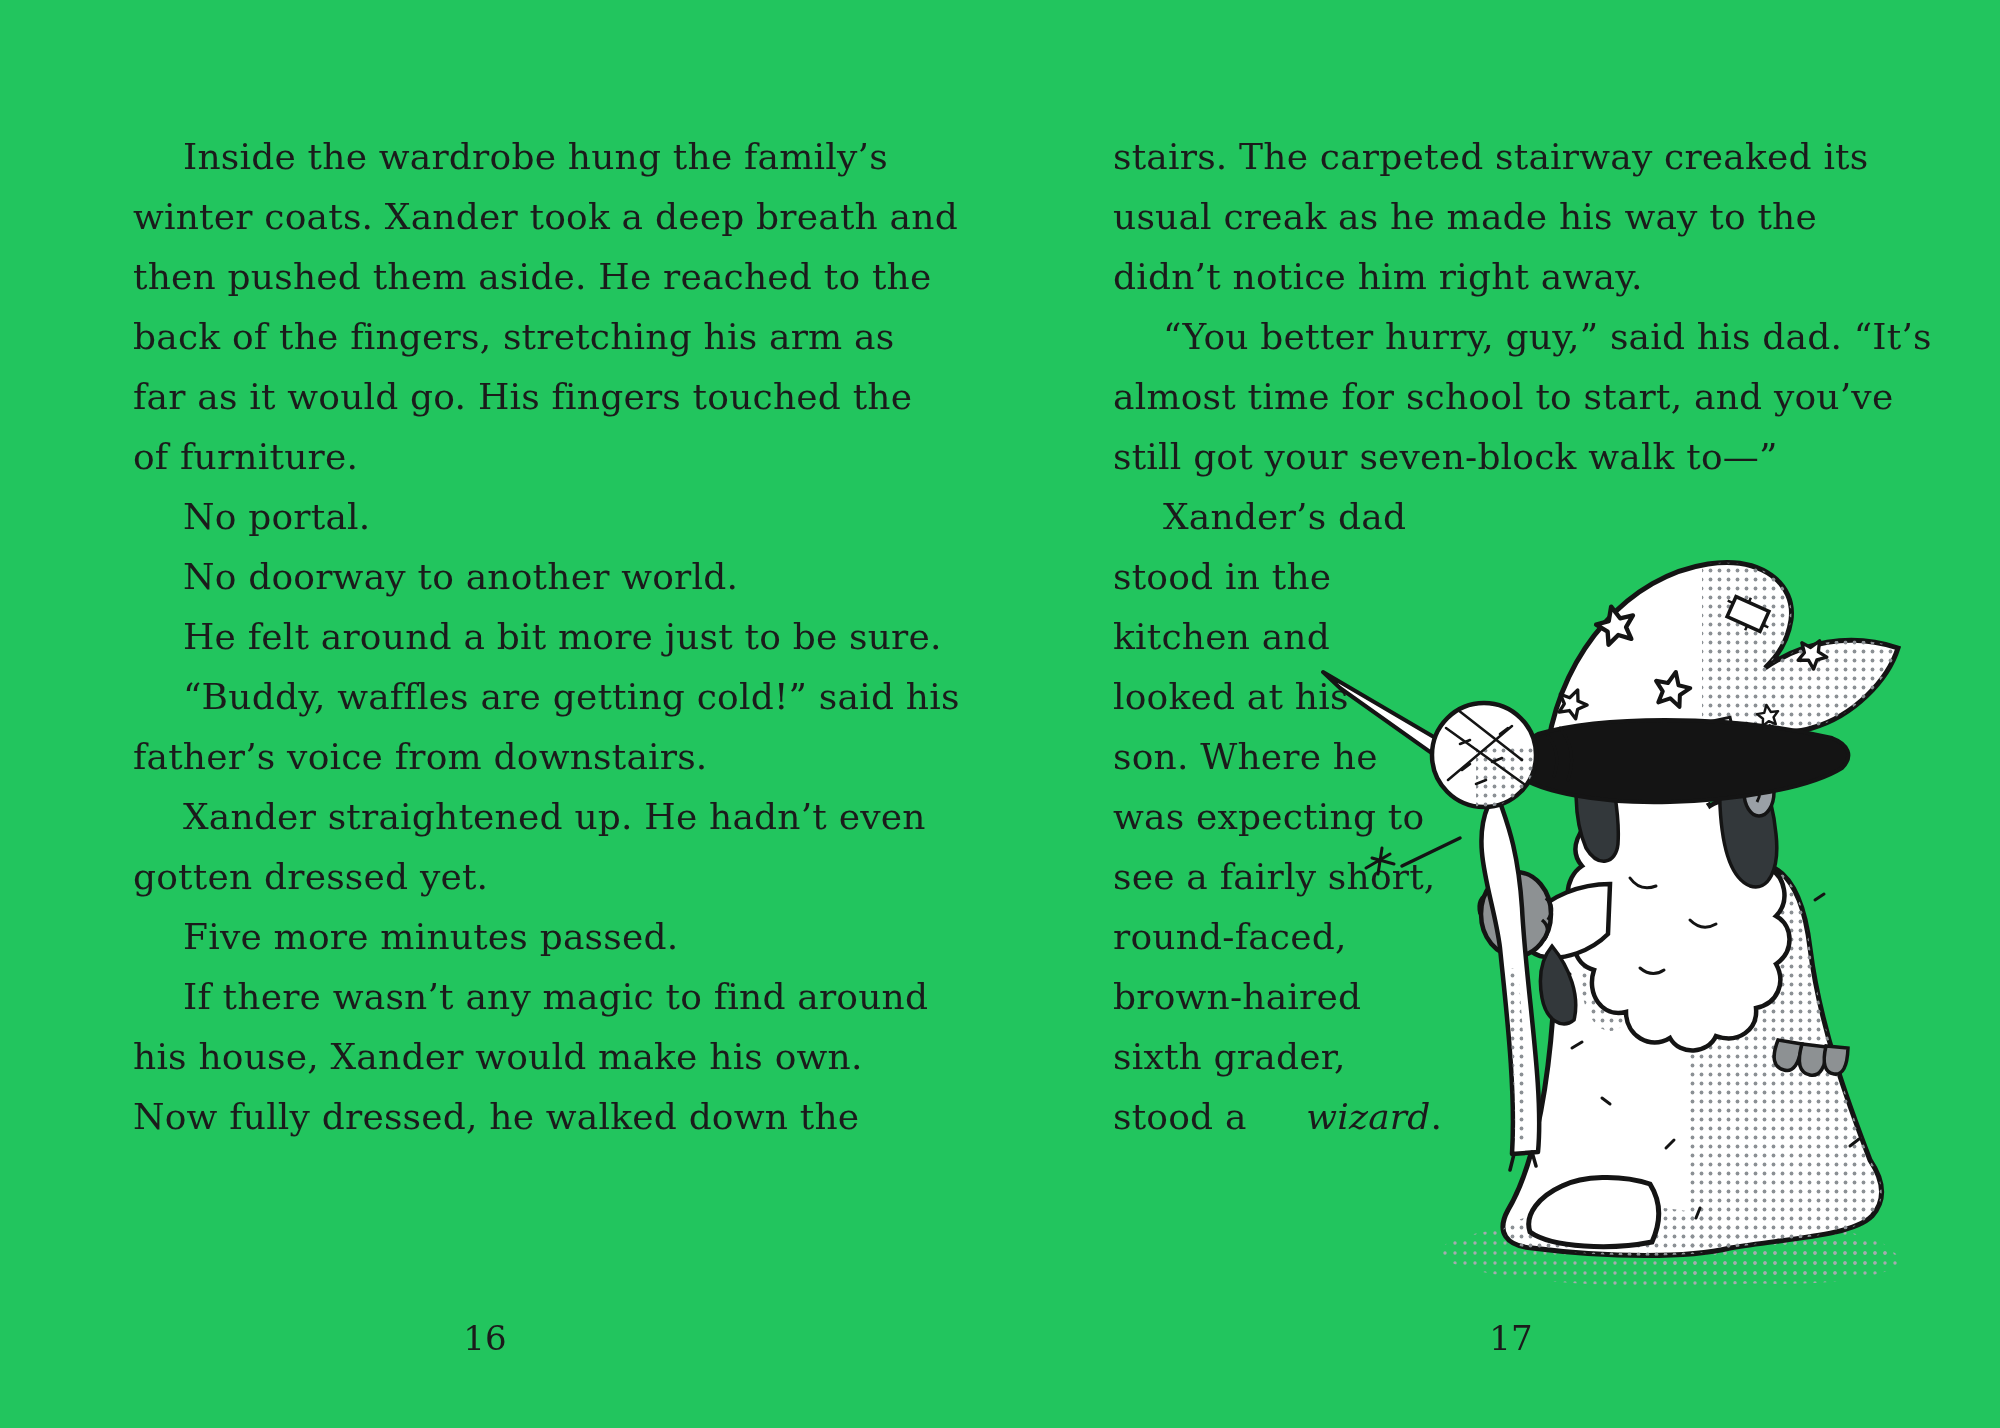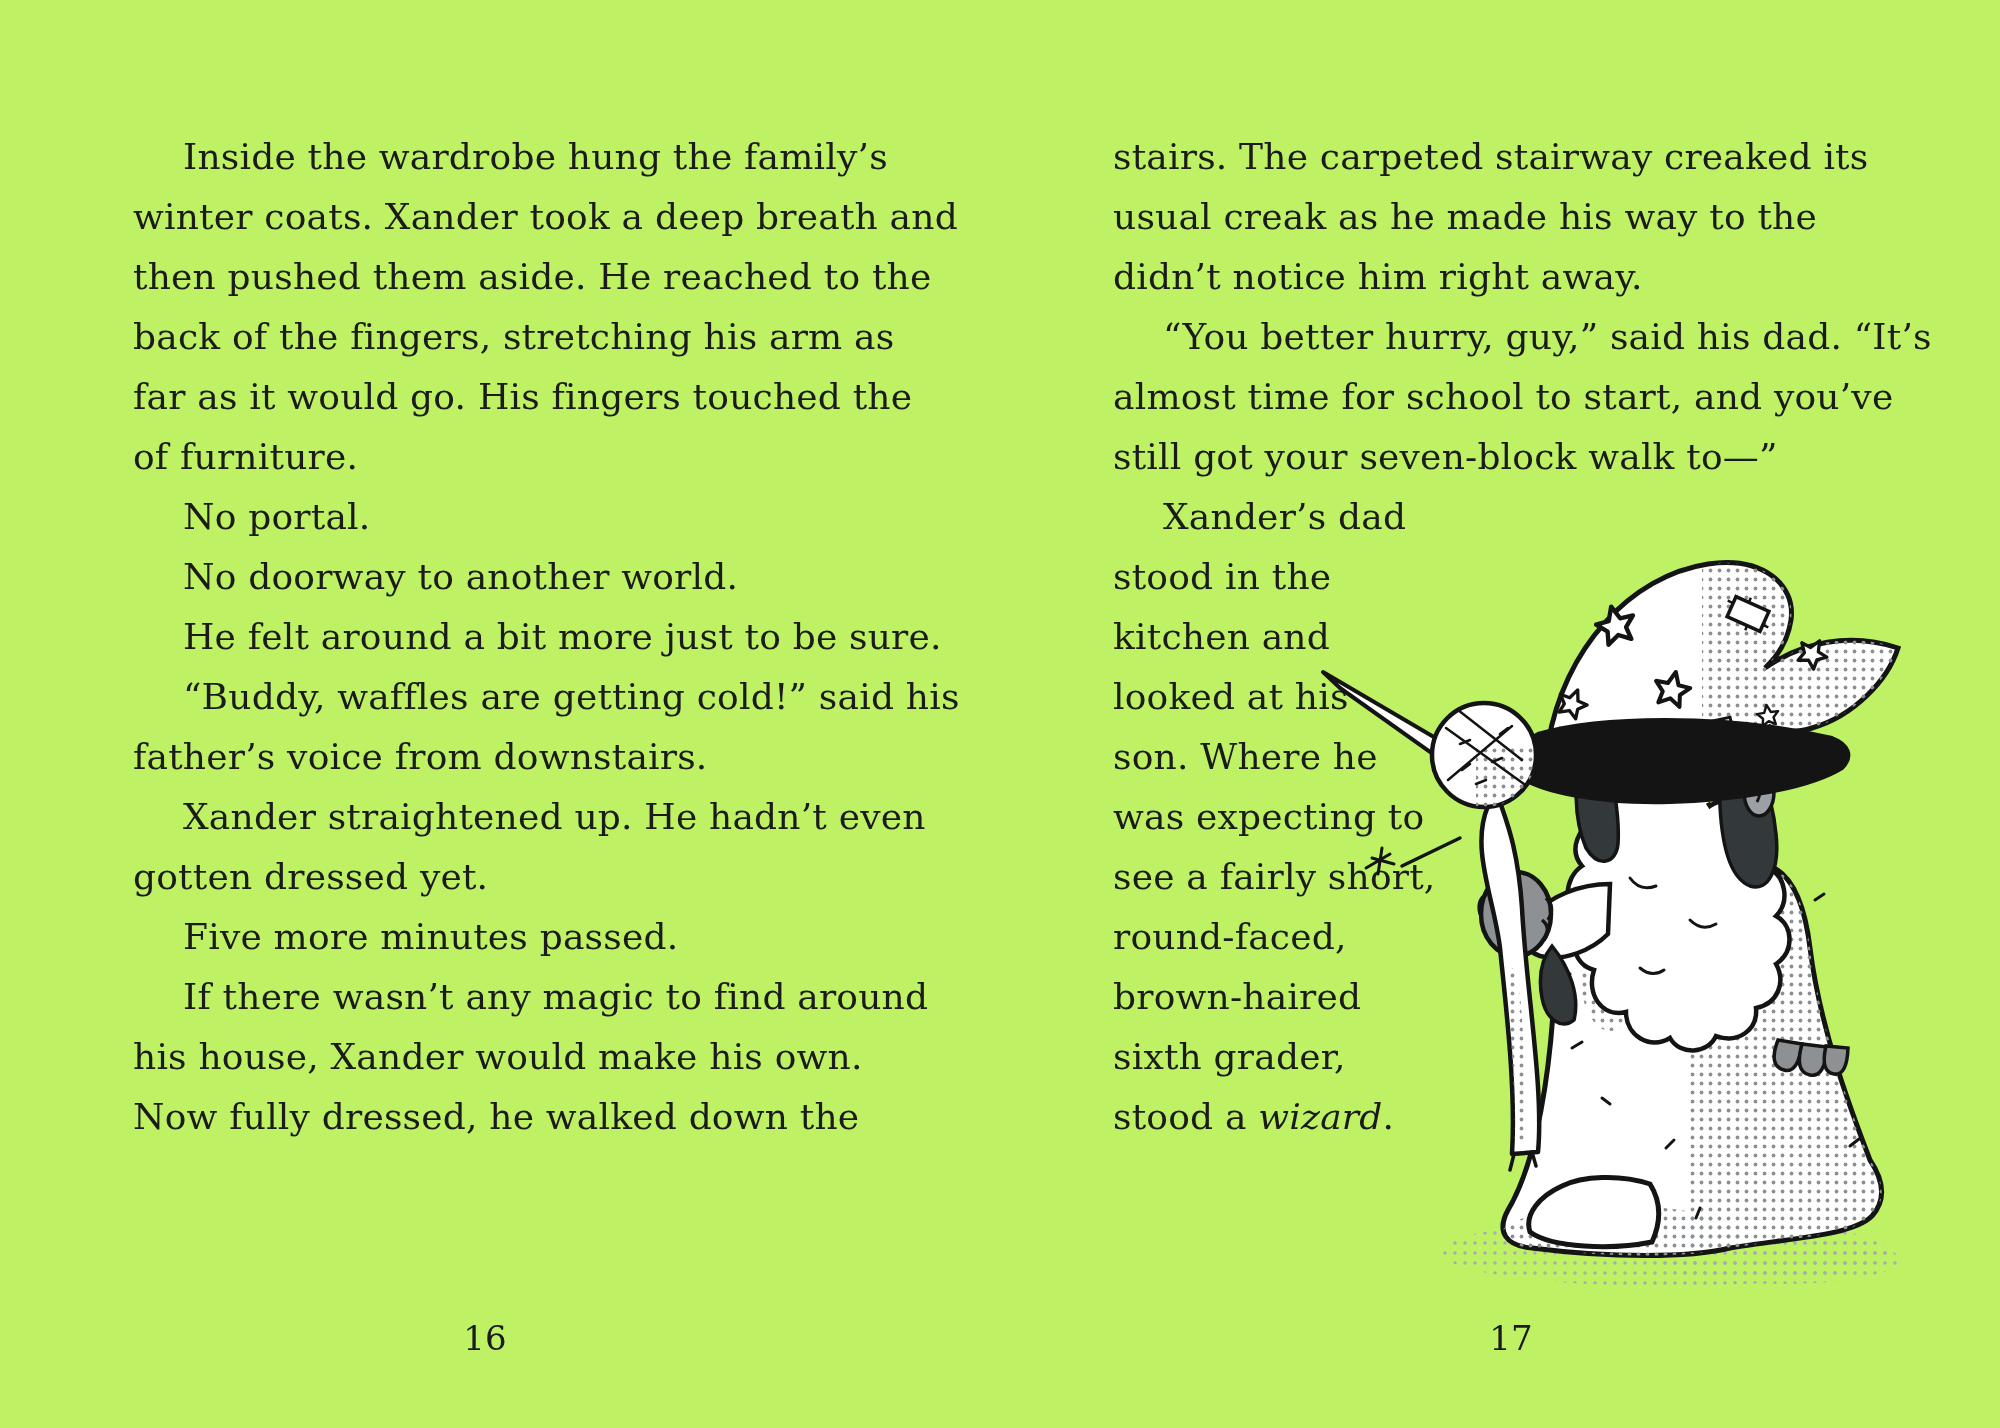--- a/index.html
+++ b/index.html
@@ -1,29 +1,29 @@
 <!DOCTYPE html>
 <html><head>
 <meta charset="utf-8">
 <style>
   html,body{margin:0;padding:0;}
   body{
     width:2000px;height:1428px;position:relative;background:#ffffff;
     font-family:"DejaVu Serif","Liberation Serif",serif;color:#1b1b1b;
     overflow:hidden;
   }
-  .page{position:absolute;top:0;width:1000px;height:1428px;background:#bef264;}
+  .page{position:absolute;top:0;width:1000px;height:1428px;background:#22c55e;}
   #left-page{left:0;}
   #right-page{left:1000px;}
   .textcol{position:absolute;top:127px;font-size:36px;line-height:60px;white-space:nowrap;letter-spacing:.2px;}
   #left-col{left:133px;width:715px;}
   #right-col{left:113px;width:715px;}
   .line{height:60px;}
   .ind{padding-left:50px;}
-  .it{font-style:italic;}
+  .it{font-style:italic;margin-left:48px;}
   .pagenum{position:absolute;top:1318px;width:100%;text-align:center;font-size:34px;}
   #left-pagenum{transform:translateX(-15px);}
   #right-pagenum{transform:translateX(11px);}
   #wizard-art{position:absolute;left:310px;top:548px;width:605px;height:745px;}
 </style>
 </head>
 <body>
 
 <div class="page" id="left-page">
   <div class="textcol" id="left-col">

